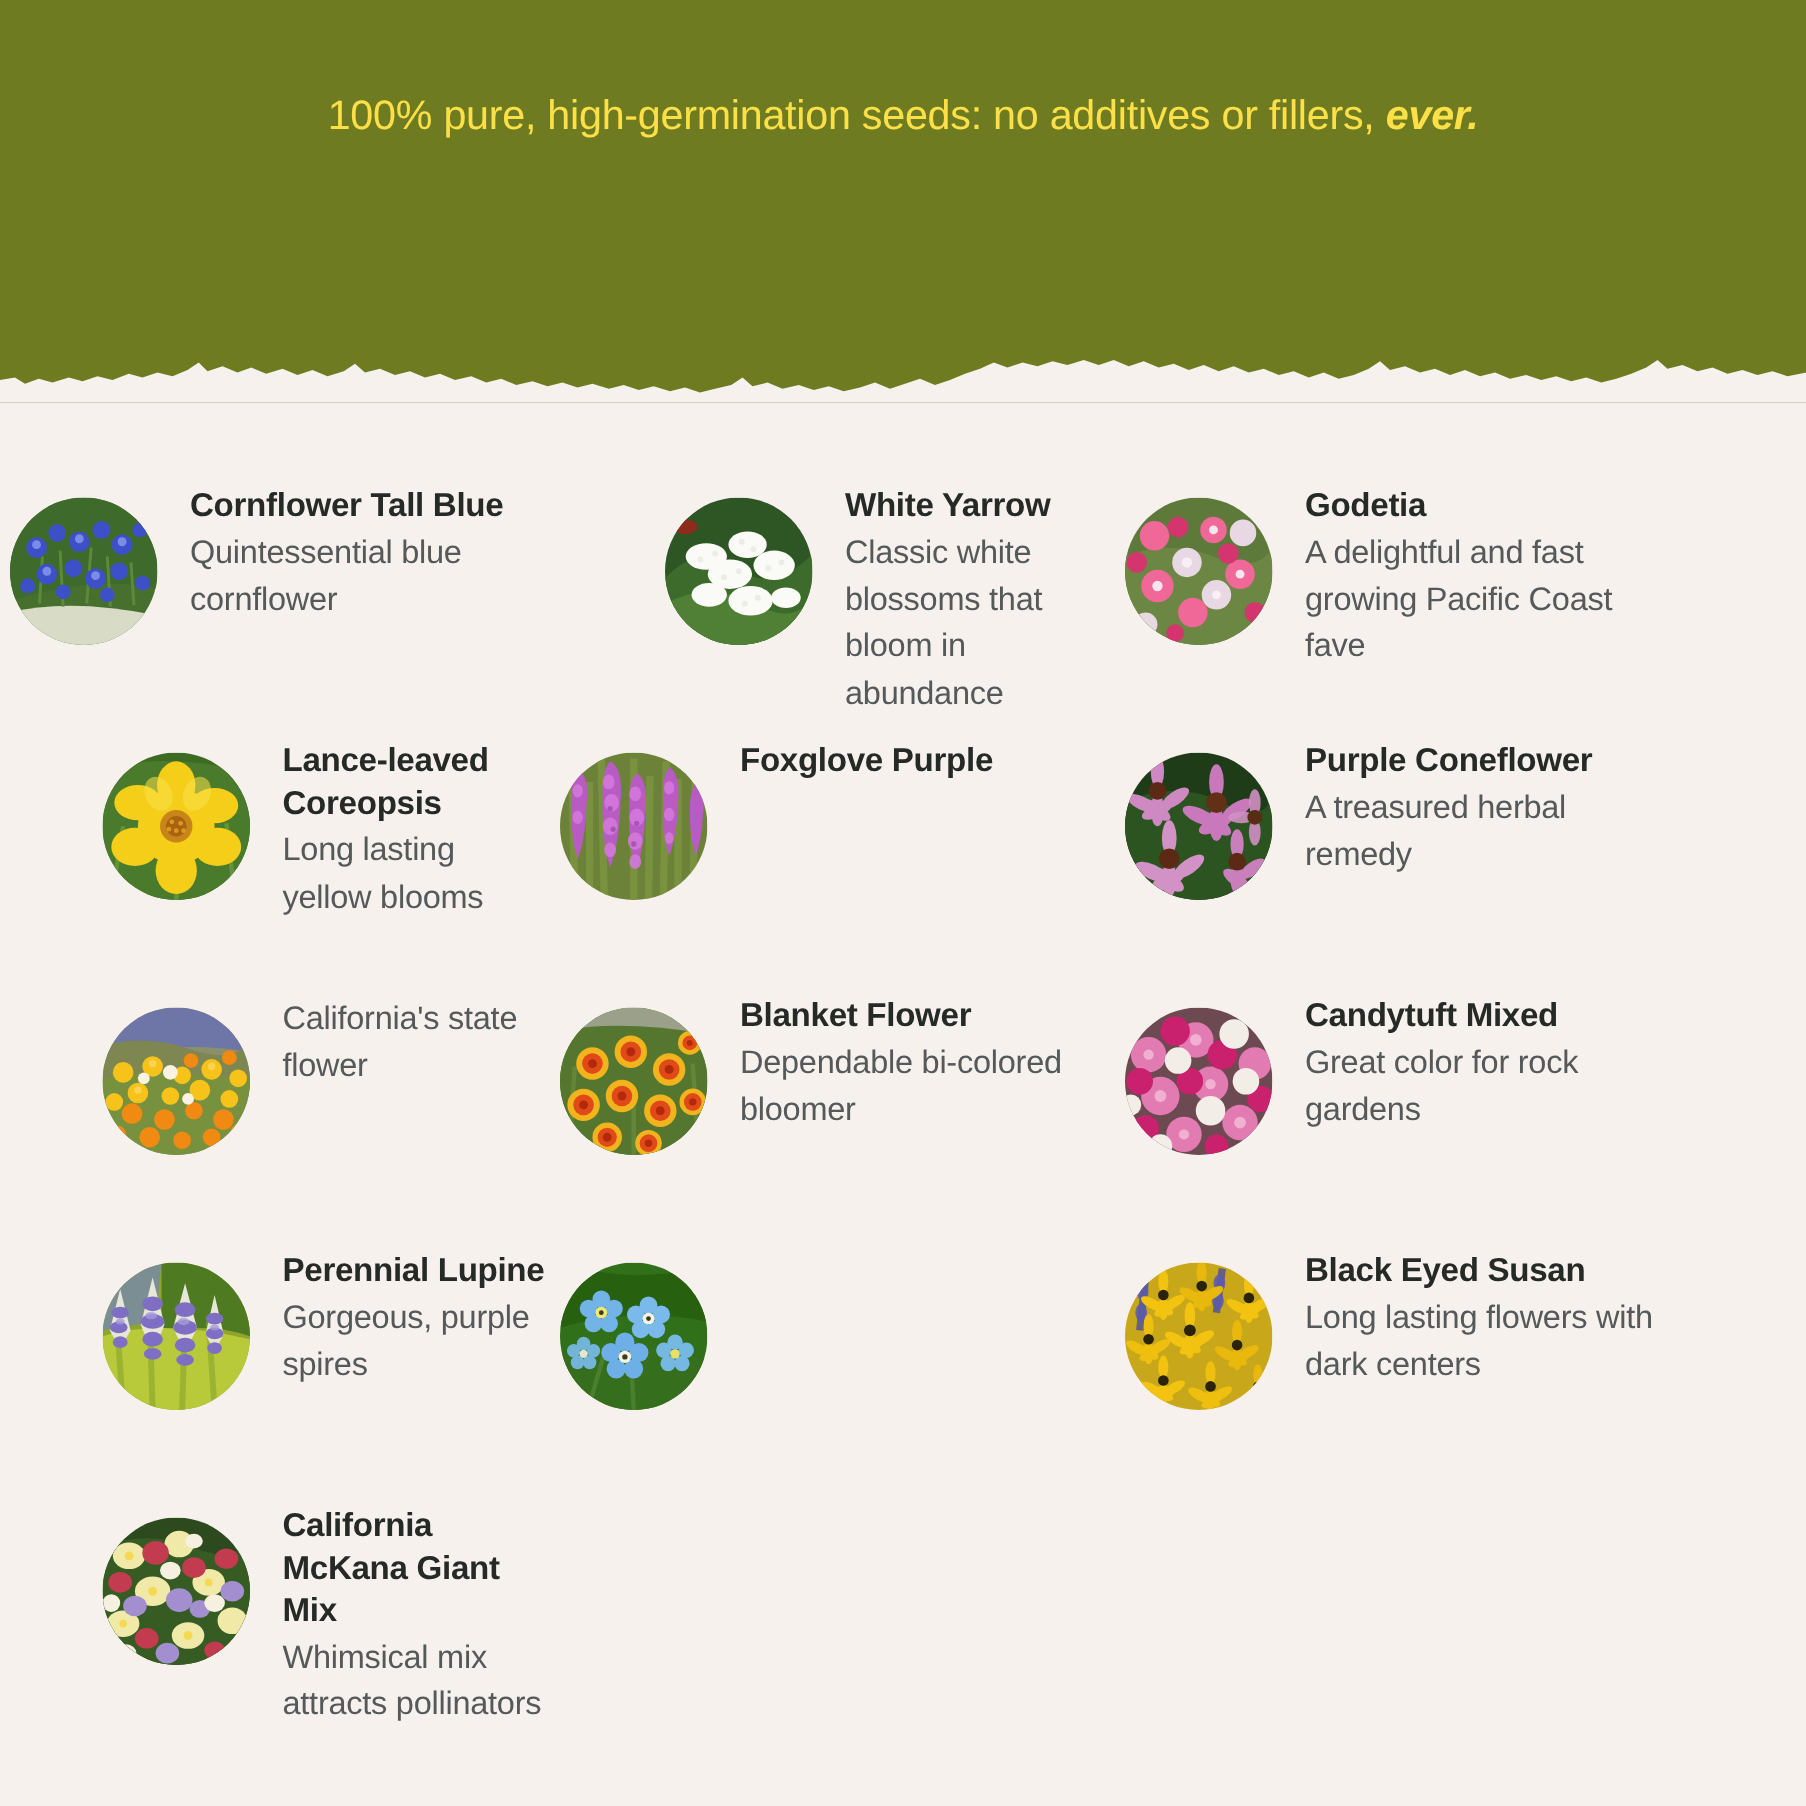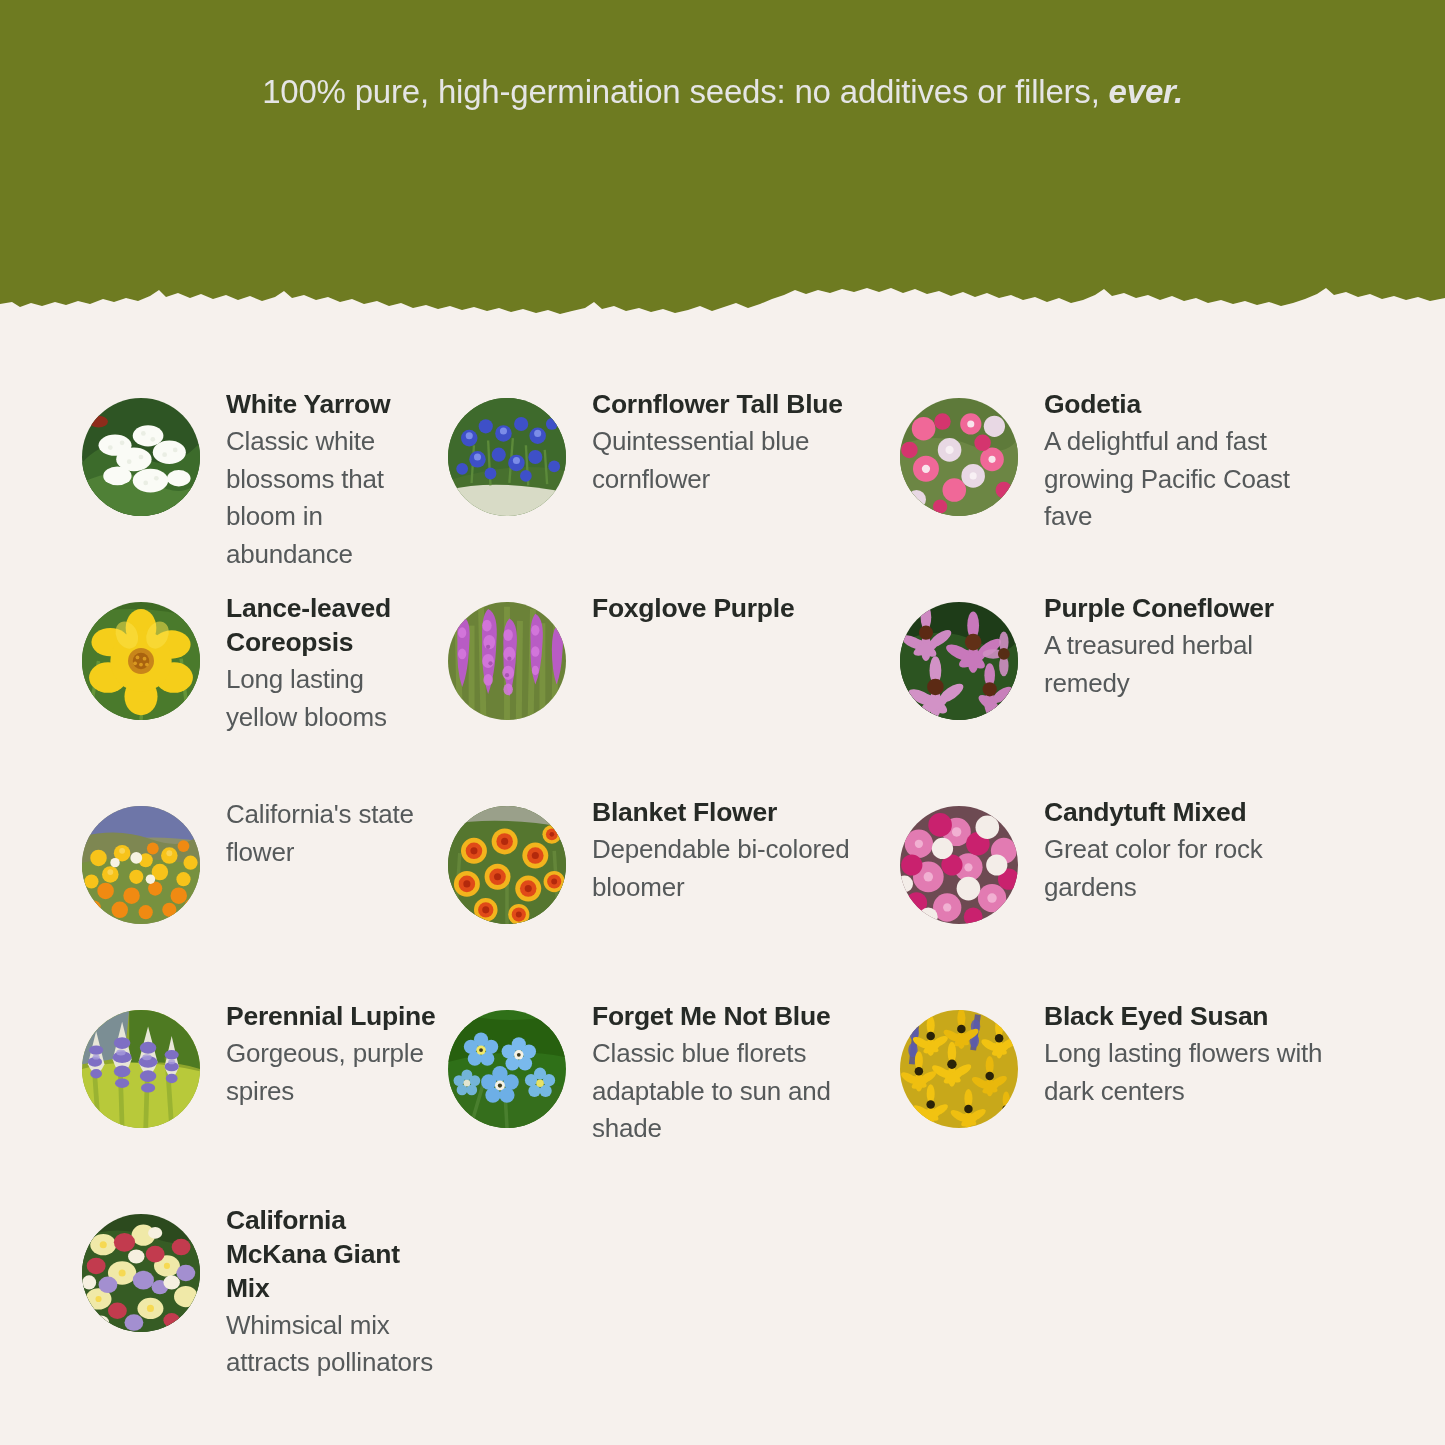--- a/index.html
+++ b/index.html
@@ -44,21 +44,21 @@
     letter-spacing: -0.5px;
     padding: 0 120px;
   }
 
   .header-subtitle {
     margin-top: 28px;
     font-family: "Liberation Sans", sans-serif;
     font-weight: normal;
     font-size: 33px;
     line-height: 1.2;
-    color: #e5e5e5;
+    color: #fde047;
     letter-spacing: -0.2px;
   }
   .header-subtitle em {
     font-style: italic;
     font-weight: bold;
   }
 
   
   .torn-edge {
     position: absolute;
@@ -147,56 +147,20 @@
     </div>
 
     <svg class="torn-edge" viewBox="0 0 1445 46" preserveAspectRatio="none">
       <path fill="#F6F1ED" d="M0,26 L12,24 L20,29 L31,25 L42,28 L55,24 L66,27 L78,23 L90,26 L103,21 L114,24 L126,20 L138,23 L150,18 L159,12 L166,19 L178,15 L190,20 L201,16 L213,21 L226,17 L238,22 L250,18 L262,23 L275,19 L284,13 L292,20 L304,17 L316,22 L328,19 L340,24 L352,21 L364,26 L377,23 L389,28 L401,25 L413,30 L426,27 L438,31 L450,28 L462,32 L474,29 L487,33 L499,30 L511,34 L523,31 L536,35 L548,32 L560,36 L572,33 L585,30 L594,24 L602,31 L614,28 L626,33 L639,30 L651,34 L663,31 L675,35 L688,32 L700,28 L712,33 L724,29 L736,25 L748,30 L760,26 L772,21 L784,17 L795,12 L806,16 L818,12 L830,15 L842,11 L854,14 L867,10 L879,14 L891,10 L903,15 L915,11 L927,16 L939,13 L951,18 L963,14 L975,19 L987,15 L999,20 L1011,17 L1023,22 L1035,19 L1047,24 L1059,20 L1071,25 L1083,22 L1095,17 L1104,11 L1112,18 L1124,15 L1136,20 L1148,17 L1160,22 L1172,18 L1184,23 L1196,20 L1208,25 L1221,22 L1233,26 L1245,23 L1257,27 L1269,24 L1281,28 L1293,25 L1305,21 L1317,16 L1326,10 L1334,17 L1346,14 L1358,19 L1370,16 L1382,21 L1394,18 L1406,22 L1418,19 L1430,23 L1445,20 L1445,46 L0,46 Z"></path>
     </svg>
   </div>
 
   <div class="grid">
 
     <div class="row">
-      <div class="cell col0">
-        <div class="thumb">
-          <svg viewBox="0 0 100 100">
-            <rect width="100" height="100" fill="#2E5524"></rect>
-            <path d="M0 55 Q 22 30 48 48 T 100 38 L100 100 L0 100Z" fill="#3C6B2B"></path>
-            <path d="M0 72 Q 30 56 60 72 T 100 66 L100 100 L0 100Z" fill="#4F8036"></path>
-            <ellipse cx="14" cy="20" rx="8" ry="5" fill="#8E2C1B"></ellipse>
-            <g fill="#FAFBF6">
-              <ellipse cx="28" cy="40" rx="14" ry="9"></ellipse>
-              <ellipse cx="56" cy="32" rx="13" ry="9"></ellipse>
-              <ellipse cx="44" cy="52" rx="15" ry="10"></ellipse>
-              <ellipse cx="74" cy="46" rx="14" ry="10"></ellipse>
-              <ellipse cx="30" cy="66" rx="12" ry="8"></ellipse>
-              <ellipse cx="58" cy="70" rx="15" ry="10"></ellipse>
-              <ellipse cx="82" cy="68" rx="10" ry="7"></ellipse>
-            </g>
-            <g fill="#E2E7DA" opacity="0.65">
-              <circle cx="24" cy="42" r="2"></circle>
-                <circle cx="34" cy="38" r="2"></circle>
-              <circle cx="52" cy="30" r="2"></circle>
-                <circle cx="60" cy="35" r="2"></circle>
-              <circle cx="40" cy="54" r="2"></circle>
-                <circle cx="50" cy="50" r="2"></circle>
-              <circle cx="70" cy="48" r="2"></circle>
-                <circle cx="79" cy="44" r="2"></circle>
-              <circle cx="54" cy="72" r="2"></circle>
-                <circle cx="63" cy="68" r="2"></circle>
-            </g>
-          </svg>
-        </div>
-        <div class="info">
-          <div class="name">White Yarrow</div>
-          <div class="desc">Classic white blossoms that bloom in abundance</div>
-        </div>
-      </div>
-
       <div class="cell col1">
         <div class="thumb">
           <svg viewBox="0 0 100 100">
             <rect width="100" height="100" fill="#47702E"></rect>
             <path d="M0 0 L100 0 L100 62 Q 60 52 0 70 Z" fill="#3E6A2C"></path>
             <path d="M0 78 Q 40 68 100 80 L100 100 L0 100 Z" fill="#D8DBC6"></path>
             <g stroke="#5C8A3A" stroke-width="2" fill="none">
               <path d="M20 72 L22 40"></path>
                 <path d="M36 74 L34 36"></path>
                 <path d="M52 72 L55 34"></path>
@@ -224,20 +188,56 @@
                 <circle cx="47" cy="28" r="3"></circle>
               <circle cx="76" cy="30" r="3"></circle>
                 <circle cx="25" cy="50" r="3"></circle>
               <circle cx="58" cy="53" r="3"></circle>
             </g>
           </svg>
         </div>
         <div class="info">
           <div class="name">Cornflower Tall Blue</div>
           <div class="desc">Quintessential blue cornflower</div>
+        </div>
+      </div>
+
+      <div class="cell col0">
+        <div class="thumb">
+          <svg viewBox="0 0 100 100">
+            <rect width="100" height="100" fill="#2E5524"></rect>
+            <path d="M0 55 Q 22 30 48 48 T 100 38 L100 100 L0 100Z" fill="#3C6B2B"></path>
+            <path d="M0 72 Q 30 56 60 72 T 100 66 L100 100 L0 100Z" fill="#4F8036"></path>
+            <ellipse cx="14" cy="20" rx="8" ry="5" fill="#8E2C1B"></ellipse>
+            <g fill="#FAFBF6">
+              <ellipse cx="28" cy="40" rx="14" ry="9"></ellipse>
+              <ellipse cx="56" cy="32" rx="13" ry="9"></ellipse>
+              <ellipse cx="44" cy="52" rx="15" ry="10"></ellipse>
+              <ellipse cx="74" cy="46" rx="14" ry="10"></ellipse>
+              <ellipse cx="30" cy="66" rx="12" ry="8"></ellipse>
+              <ellipse cx="58" cy="70" rx="15" ry="10"></ellipse>
+              <ellipse cx="82" cy="68" rx="10" ry="7"></ellipse>
+            </g>
+            <g fill="#E2E7DA" opacity="0.65">
+              <circle cx="24" cy="42" r="2"></circle>
+                <circle cx="34" cy="38" r="2"></circle>
+              <circle cx="52" cy="30" r="2"></circle>
+                <circle cx="60" cy="35" r="2"></circle>
+              <circle cx="40" cy="54" r="2"></circle>
+                <circle cx="50" cy="50" r="2"></circle>
+              <circle cx="70" cy="48" r="2"></circle>
+                <circle cx="79" cy="44" r="2"></circle>
+              <circle cx="54" cy="72" r="2"></circle>
+                <circle cx="63" cy="68" r="2"></circle>
+            </g>
+          </svg>
+        </div>
+        <div class="info">
+          <div class="name">White Yarrow</div>
+          <div class="desc">Classic white blossoms that bloom in abundance</div>
         </div>
       </div>
 
       <div class="cell col2">
         <div class="thumb">
           <svg viewBox="0 0 100 100">
             <rect width="100" height="100" fill="#5E7A3A"></rect>
             <path d="M0 40 Q 30 28 60 40 T 100 34 L100 100 L0 100Z" fill="#6C8644"></path>
             <g>
               <g fill="#F06898">
@@ -711,24 +711,20 @@
                     <circle cx="6.7" cy="-2.2" r="4.6"></circle>
                     <circle cx="4.1" cy="5.7" r="4.6"></circle>
                     <circle cx="-4.1" cy="5.7" r="4.6"></circle>
                     <circle cx="-6.7" cy="-2.2" r="4.6"></circle>
                   </g>
                 <circle r="2.8" fill="#F6F2E4"></circle>
               </g>
             </g>
           </svg>
         </div>
-        <div class="info">
-          <div class="name">Forget Me Not Blue</div>
-          <div class="desc">Classic blue florets adaptable to sun and shade</div>
-        </div>
       </div>
 
       <div class="cell col2">
         <div class="thumb">
           <svg viewBox="0 0 100 100">
             <rect width="100" height="100" fill="#C8A81A"></rect>
             <g stroke="#4E4E9C" stroke-width="5" opacity="0.8">
               <path d="M14 10 L10 46"></path>
                 <path d="M66 4 L62 34"></path>
             </g>

